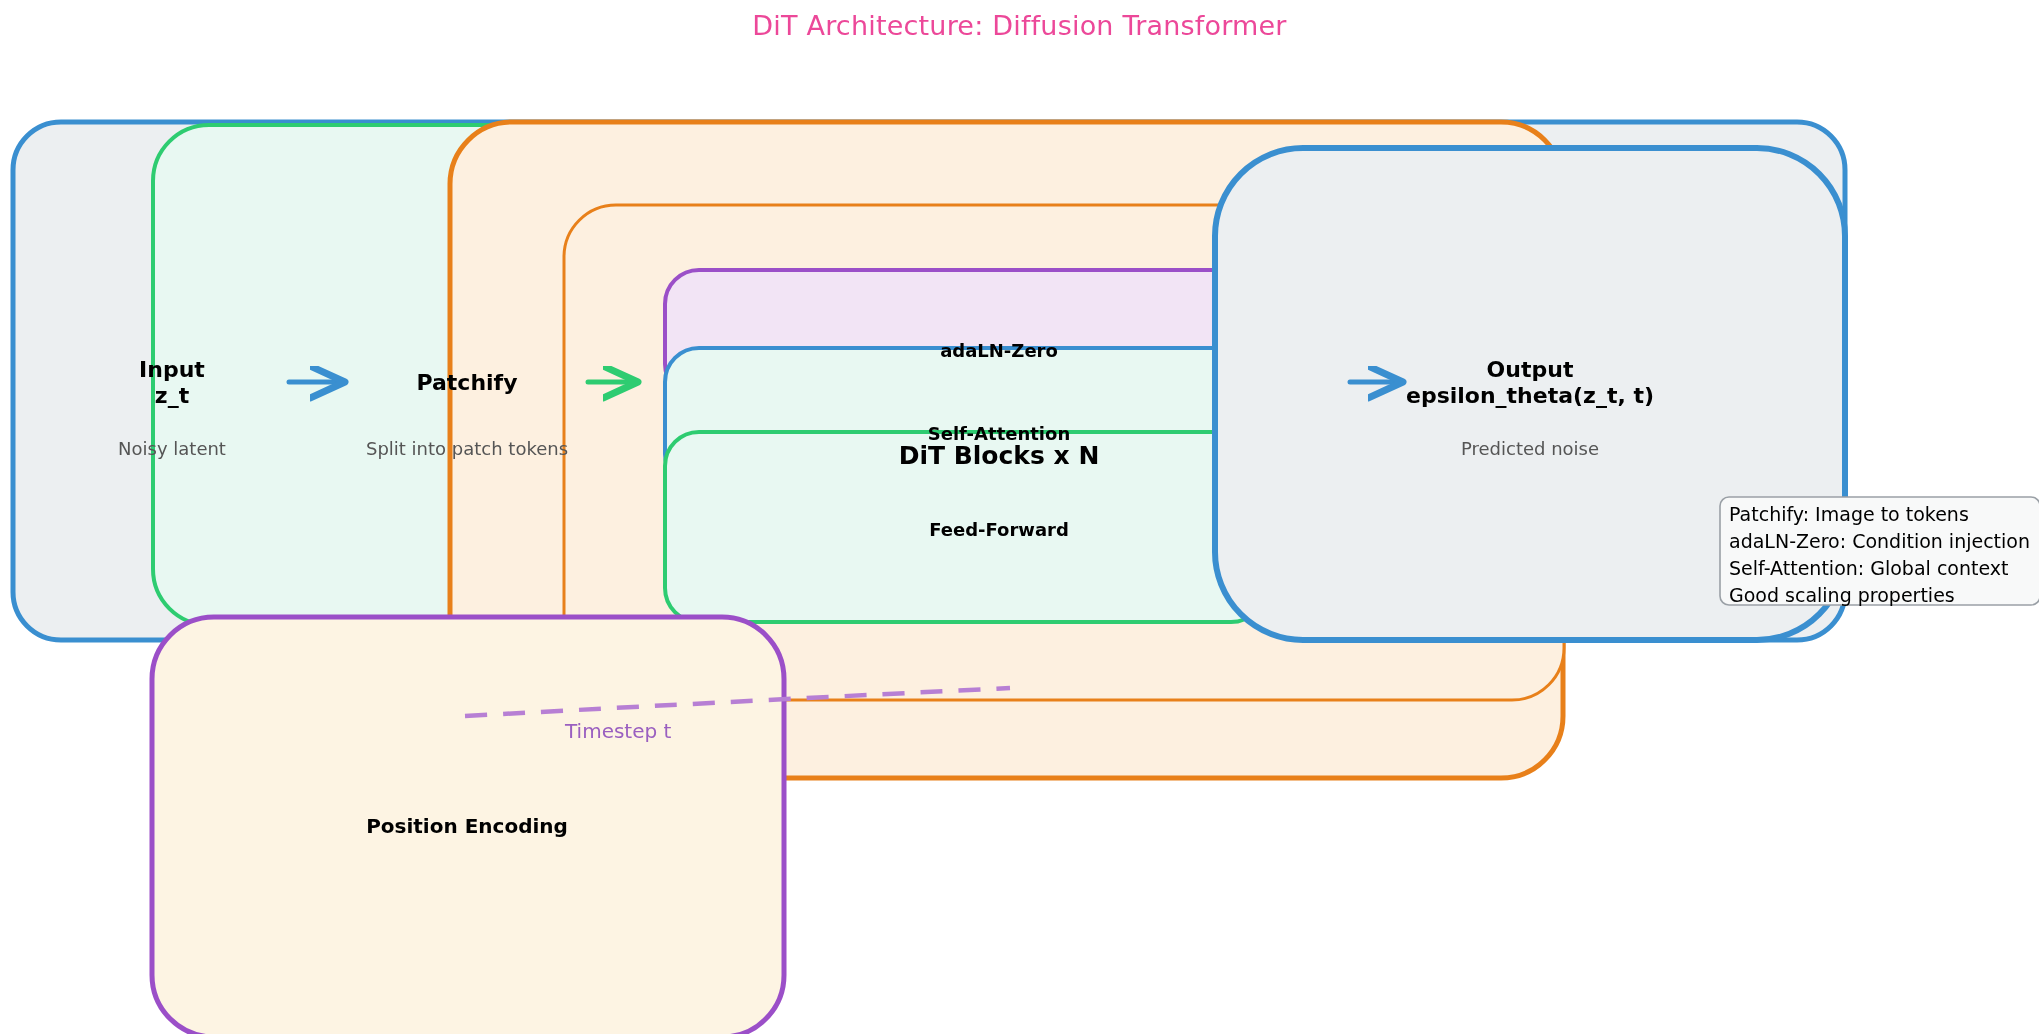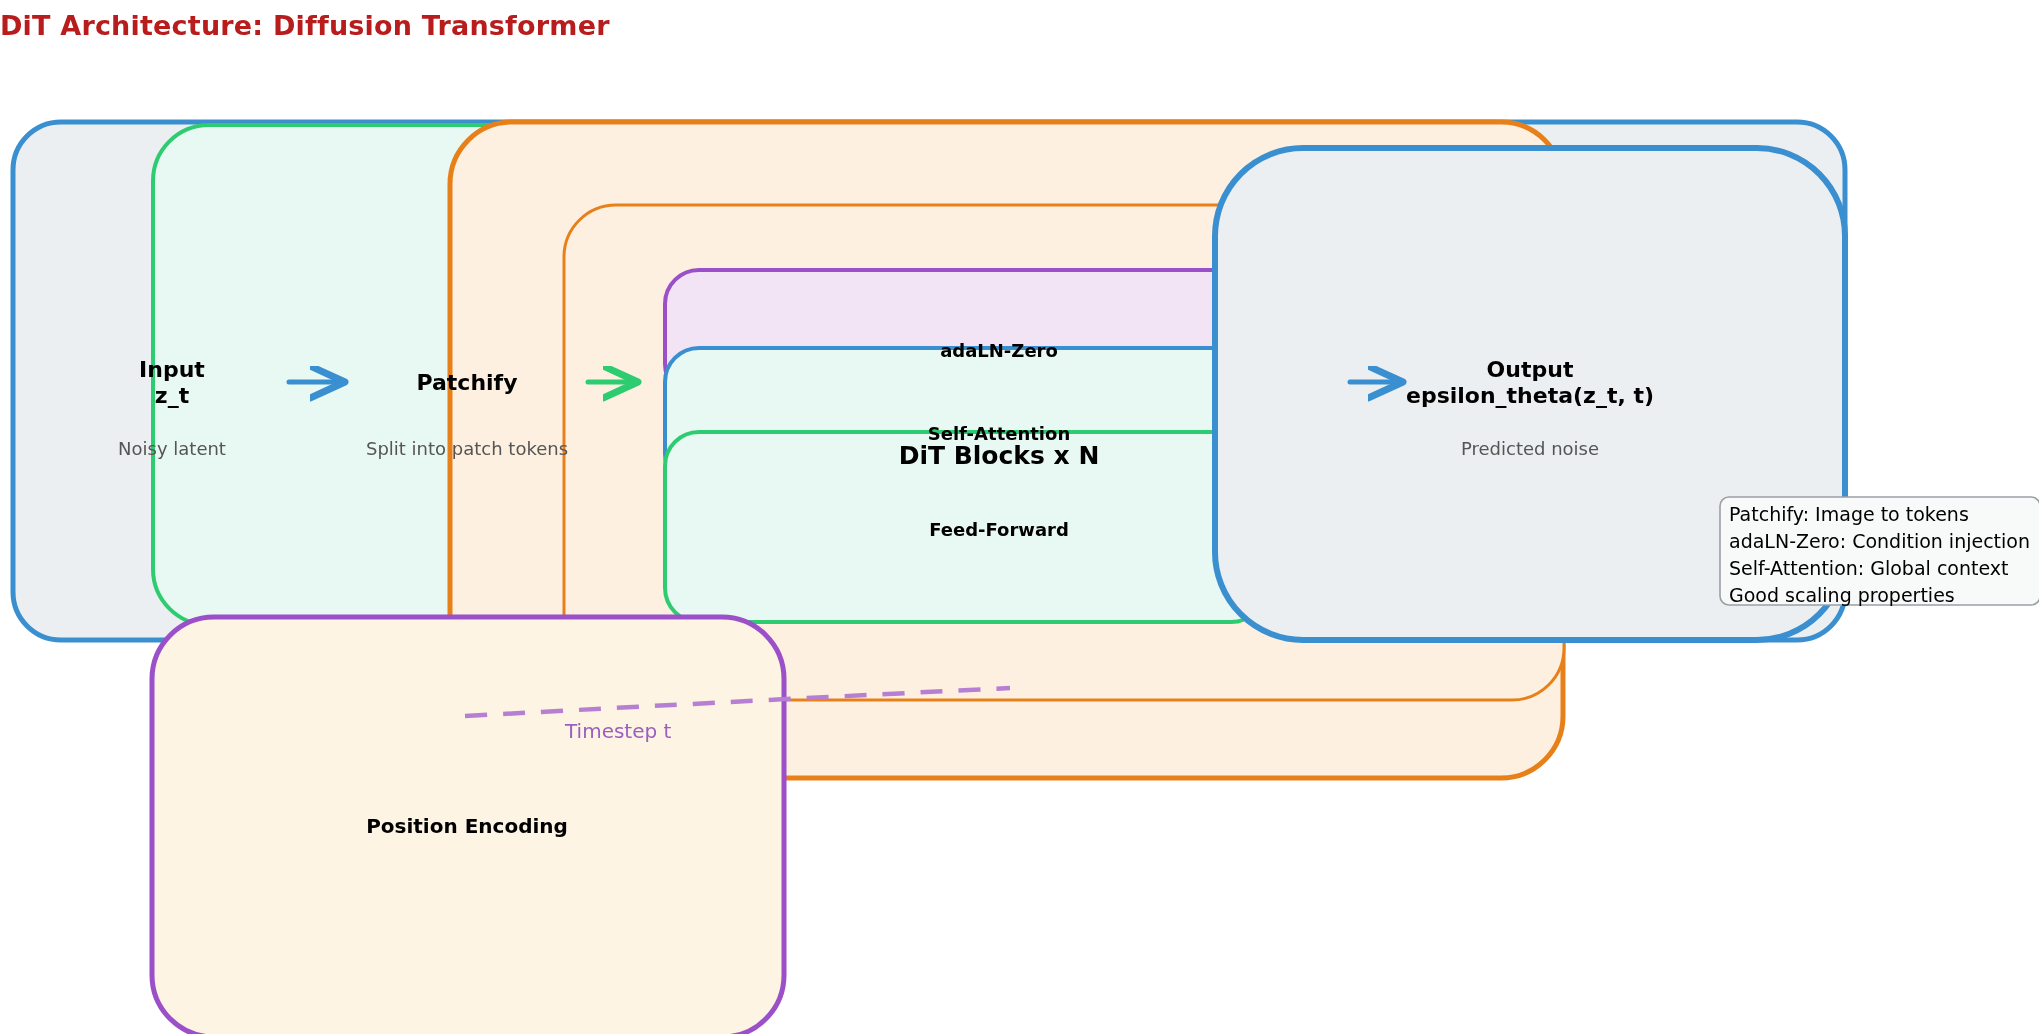--- a/index.html
+++ b/index.html
@@ -19,23 +19,24 @@
     width: 2039px;
     height: 1034px;
   }
   #diagram-title {
     position: absolute;
     top: 0;
     left: 0;
     width: 2039px;
     height: 52px;
     line-height: 52px;
+    text-align: center;
     font-size: 27px;
-    font-weight: bold;
-    color: #b91c1c;
+    font-weight: normal;
+    color: #ec4899;
     font-family: "DejaVu Sans", sans-serif;
     letter-spacing: 0.2px;
   }
   #canvas {
     position: absolute;
     top: 0;
     left: 0;
     width: 2039px;
     height: 1034px;
   }

